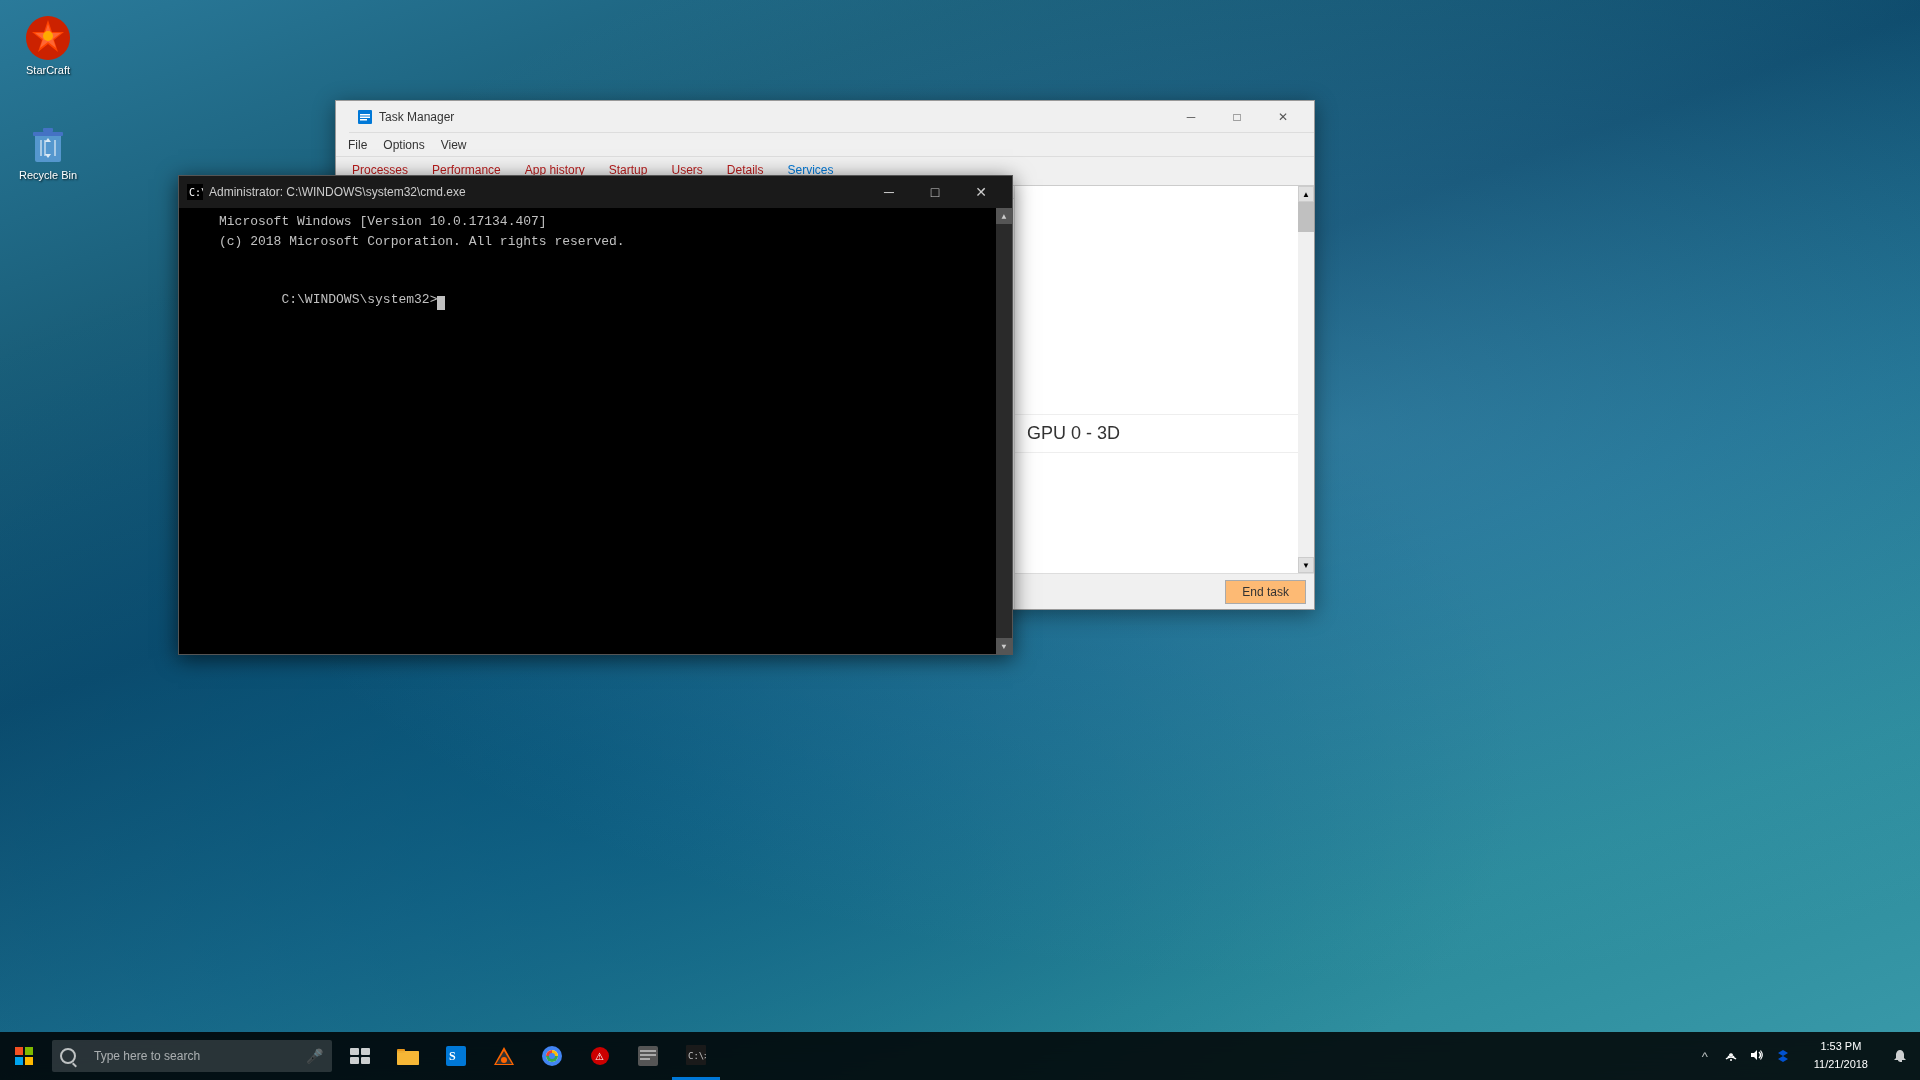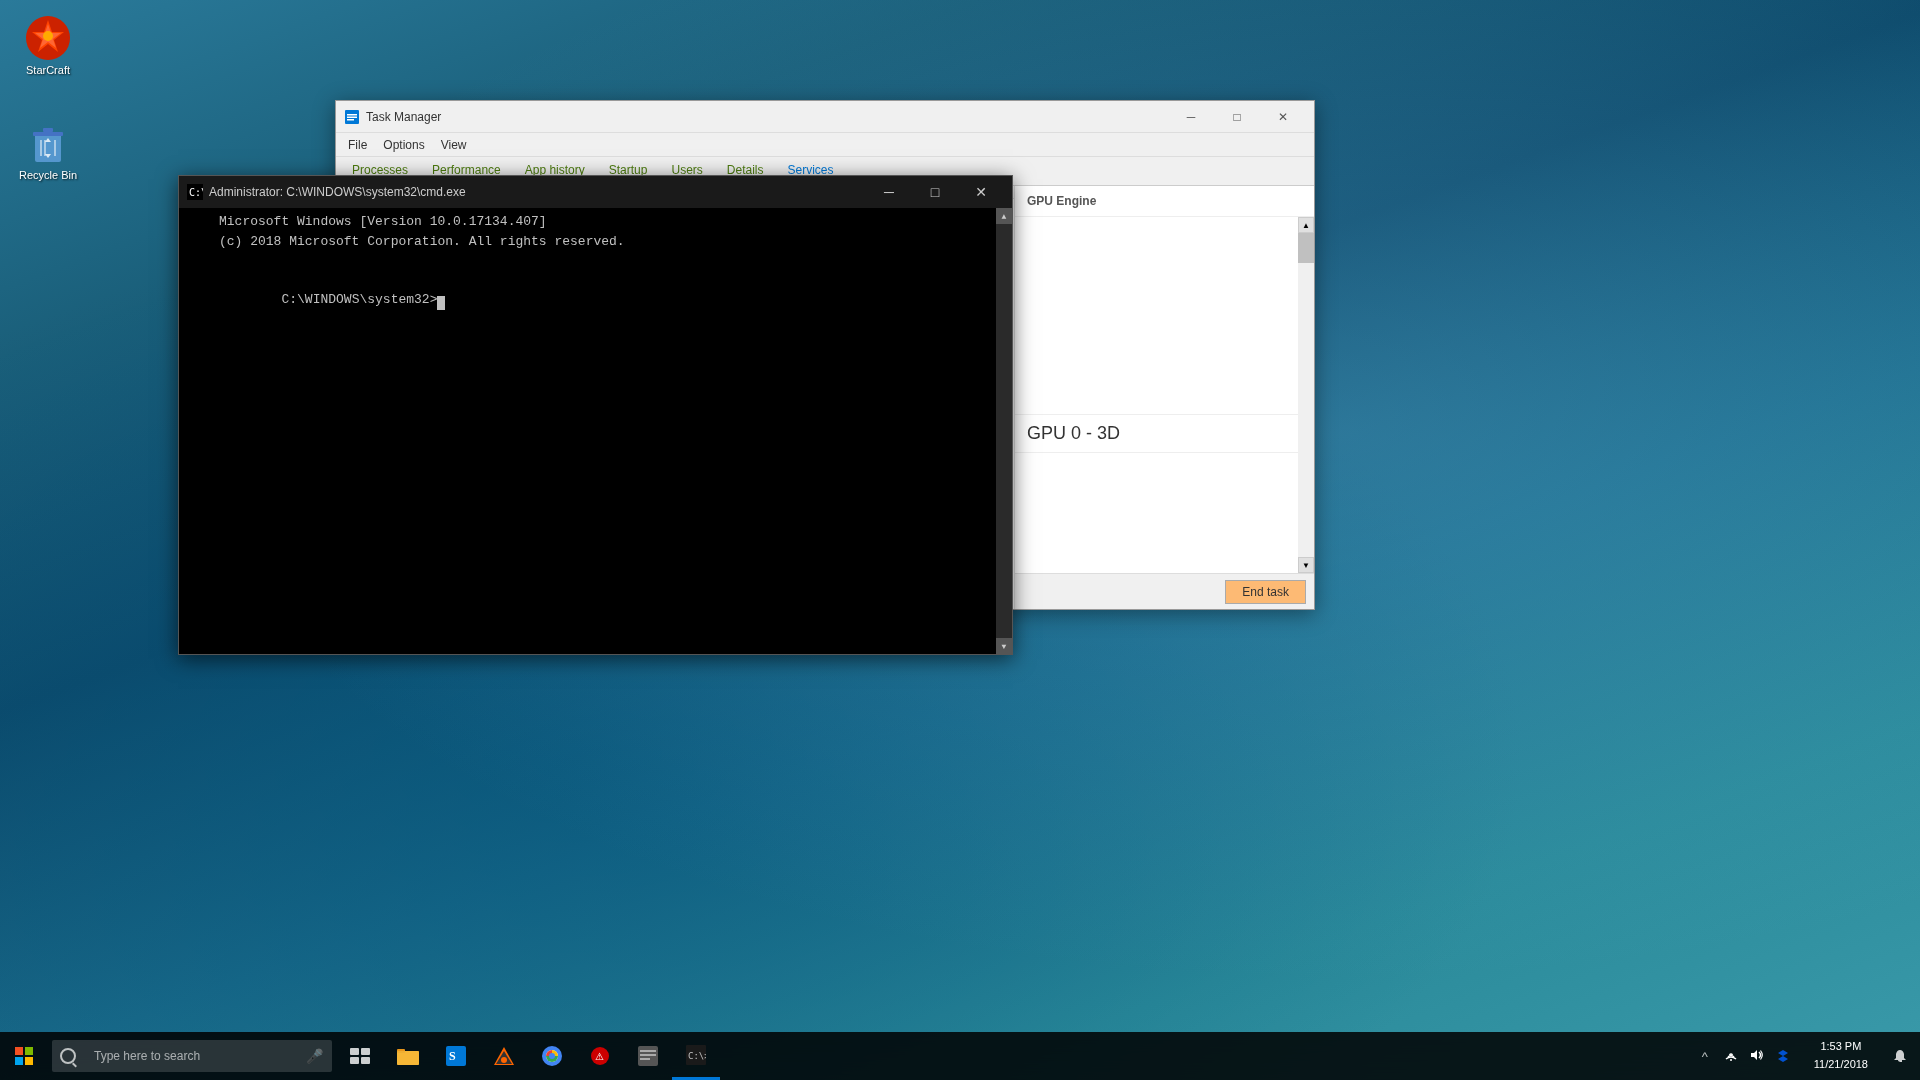--- a/index.html
+++ b/index.html
@@ -201,20 +201,21 @@
       flex-direction: column;
       z-index: 100;
     }
     .window-titlebar {
       height: 32px;
       background: #f0f0f0;
       display: flex;
       align-items: center;
       padding: 14px 8px;
       border-bottom: 1px solid #ddd;
+      margin-left: 13px;
     }
     .title-icon {
       width: 16px;
       height: 16px;
       margin-right: 6px;
       display: flex;
       align-items: center;
       justify-content: center;
     }
     .title-text {
@@ -257,21 +258,21 @@
     .window-tabs {
       display: flex;
       background: #f0f0f0;
       border-bottom: 1px solid #ccc;
       padding: 0 4px;
     }
     .tab {
       padding: 6px 12px;
       font-size: 12px;
       cursor: pointer;
-      color: #4d7c0f;
+      color: #b91c1c;
       border-bottom: 2px solid transparent;
       white-space: nowrap;
     }
     .tab.active { border-bottom: 2px solid #0078d7; color: #0078d7; }
 
     .window-body {
       flex: 1;
       display: flex;
       overflow: hidden;
       background: white;
@@ -542,21 +543,20 @@
 
         <div class="tm-table-header">
           <div class="tm-col gpu"></div>
         </div>
         <div class="tm-scroll-area">
           
         </div>
       </div>
 
       <div class="tm-sidebar">
-        <div class="tm-sidebar-header">GPU Engine</div>
 
         <div style="flex:1; background: white; position:relative;">
 
           <div class="tm-sidebar-scrollbar-up" style="position:absolute;right:0;top:0;">▲</div>
           <div style="position:absolute;right:0;top:16px;bottom:16px;width:16px;background:#f0f0f0;">
             <div class="tm-sidebar-scrollbar-thumb"></div>
           </div>
           <div class="tm-sidebar-scrollbar-down" style="position:absolute;right:0;bottom:0;">▼</div>
           <div class="tm-gpu-label" style="position:absolute;left:0;bottom:120px;right:16px;border-top:1px solid #eee;padding:8px 12px;">GPU 0 - 3D</div>
         </div>

